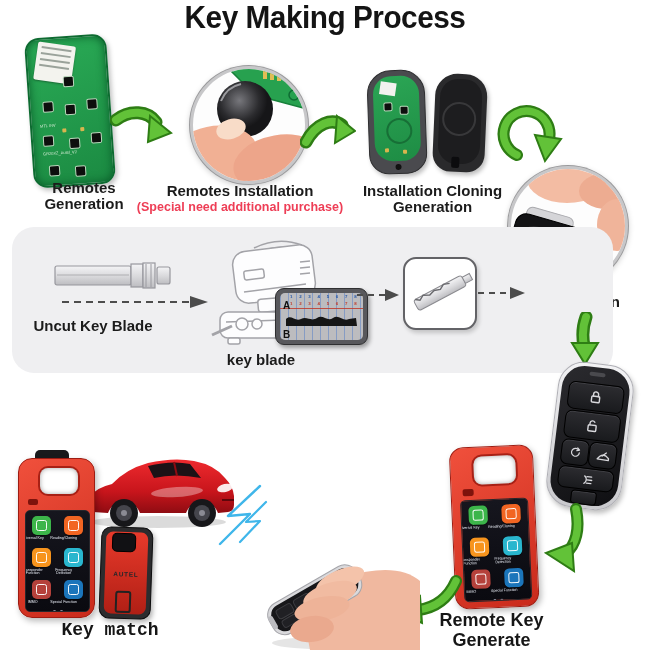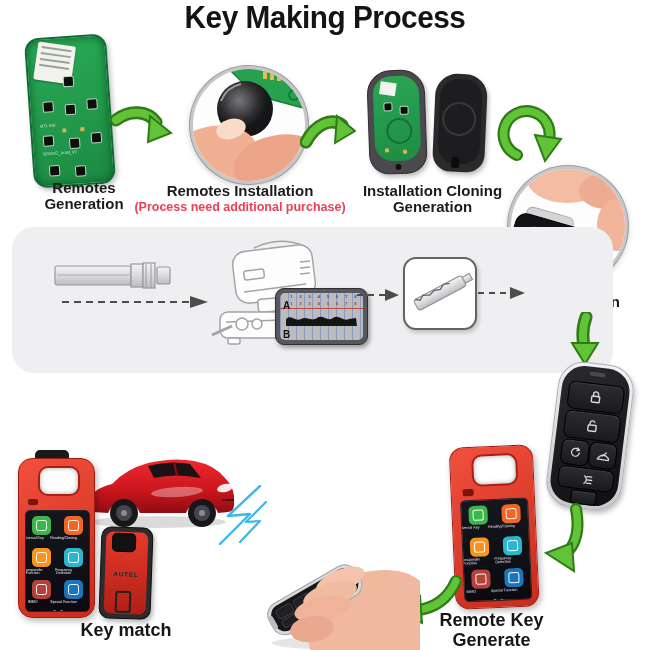--- a/index.html
+++ b/index.html
@@ -114,21 +114,21 @@
         <rect x="84" y="3" width="4" height="9" fill="#e0bd55"></rect>
       <circle cx="101" cy="26" r="5" fill="none" stroke="#0f6d33" stroke-width="1.5"></circle>
       <circle cx="52" cy="40" r="28" fill="url(#bat)"></circle>
       <path d="M28,32 a28,28 0 0 1 20,-17" stroke="#9b9b9f" stroke-width="2" fill="none"></path>
       <path d="M-12,68 Q20,50 46,60 Q68,68 64,90 Q58,120 18,128 L-12,128 Z" fill="#f1b094"></path>
       <ellipse cx="38" cy="60" rx="15" ry="10" fill="#f8dcc8" transform="rotate(-16 38 60)"></ellipse>
       <ellipse cx="86" cy="94" rx="46" ry="28" fill="#eda58a" transform="rotate(-10 86 94)"></ellipse>
     </svg>
   </div>
   <div class="cap" style="left:145px;top:183px;width:190px;">Remotes Installation</div>
-  <div class="note" style="left:120px;top:200px;width:240px;">(Process need additional purchase)</div>
+  <div class="note" style="left:120px;top:200px;width:240px;">(Special need additional purchase)</div>
 
   <svg class="abs" style="left:300px;top:110px;" width="56" height="46" viewBox="0 0 56 46">
     <path d="M6,32 C16,13 32,8 42,15" stroke="#2e7d14" stroke-width="13" fill="none" stroke-linecap="round"></path>
     <path d="M6,32 C16,13 32,8 42,15" stroke="#62c238" stroke-width="8" fill="none" stroke-linecap="round"></path>
     <polygon points="37,6 55,21 35,33" fill="#62c238" stroke="#2e7d14" stroke-width="2"></polygon>
   </svg>
 
   <div class="shell-front">
     <div class="green">
       <div style="position:absolute;left:7px;top:6px;width:16px;height:13px;background:#f2f2ee;transform:rotate(10deg);"></div>
@@ -190,20 +190,21 @@
       <rect x="104" y="11" width="13" height="17" rx="2"></rect>
     </g>
     <line x1="4" y1="19" x2="76" y2="19" stroke="#aeaeb2"></line>
     <line x1="93" y1="8" x2="93" y2="31" stroke="#9a9aa0"></line>
       <line x1="98" y1="8" x2="98" y2="31" stroke="#9a9aa0"></line>
   </svg>
   <svg class="abs" style="left:62px;top:294px;" width="148" height="16" viewBox="0 0 148 16">
     <line x1="0" y1="8" x2="128" y2="8" stroke="#4c4c4c" stroke-width="2" stroke-dasharray="7 5"></line>
     <polygon points="128,2 146,8 128,14" fill="#4c4c4c"></polygon>
   </svg>
+  <div class="cap" style="left:13px;top:318px;width:160px;">Uncut Key  Blade</div>
 
   <svg class="abs lineart" style="left:202px;top:232px;" width="150" height="124" viewBox="0 0 150 124">
     <path d="M52,16 Q76,4 100,13" fill="none"></path>
     <path d="M52,22 Q76,10 100,19" fill="none"></path>
     <rect x="32" y="16" width="80" height="52" rx="13" transform="rotate(-7 72 42)"></rect>
     <rect x="42" y="38" width="20" height="9" rx="2" transform="rotate(-7 52 42)"></rect>
     <line x1="42" y1="60" x2="104" y2="52"></line>
     <line x1="98" y1="30" x2="108" y2="29"></line>
       <line x1="98" y1="36" x2="108" y2="35"></line>
       <line x1="98" y1="42" x2="108" y2="41"></line>
@@ -222,20 +223,21 @@
       <div class="numrow" style="top:1px;color:#2456a8;">1 2 3 4 5 6 7 8</div>
       <div class="numrow" style="top:8px;color:#c0392b;">1 2 3 4 5 6 7 8</div>
       <div style="position:absolute;left:0;right:0;top:15px;height:1px;background:#c0392b;opacity:.85;"></div>
       <div class="ab" style="top:7px;">A</div>
       <div class="ab" style="bottom:0px;">B</div>
       <svg style="position:absolute;left:6px;top:18px;" width="76" height="20" viewBox="0 0 76 20">
         <path d="M0,8 C5,3 9,11 15,8 S25,11 31,7 S41,11 47,7 S57,11 63,8 L70,7 L71,15 L0,15 Z" fill="#151515"></path>
       </svg>
     </div>
   </div>
+  <div class="cap" style="left:181px;top:352px;width:160px;">key blade</div>
 
   <svg class="abs" style="left:357px;top:288px;" width="46" height="14" viewBox="0 0 46 14">
     <line x1="0" y1="7" x2="28" y2="7" stroke="#4c4c4c" stroke-width="2" stroke-dasharray="6 5"></line>
     <polygon points="28,1 42,7 28,13" fill="#4c4c4c"></polygon>
   </svg>
 
   <div class="abs" style="left:403px;top:257px;width:70px;height:69px;background:#fff;border:2.5px solid #636367;border-radius:13px;box-shadow:2px 3px 4px rgba(0,0,0,.18);">
     <svg width="70" height="69" viewBox="0 0 70 69">
       <g transform="translate(35,34) rotate(-28)">
         <rect x="-27" y="-6" width="54" height="12" rx="3" fill="url(#met)" stroke="#8b8b90"></rect>
@@ -412,21 +414,21 @@
         </div>
     </div>
   </div>
 
   <div class="vci">
     <div class="face"></div>
     <div class="btn"></div>
     <div class="brand">AUTEL</div>
     <div class="conn"></div>
   </div>
-  <div class="lbl-big" style="left:66px;top:620px;width:120px;">Key match</div>
+  <div class="lbl-big" style="left:50px;top:620px;width:120px;font-family:Liberation Mono, monospace;">Key match</div>
 
   <svg class="abs" style="left:210px;top:484px;" width="62" height="62" viewBox="0 0 62 62">
     <polyline points="50,2 18,32 40,30 10,60" fill="none" stroke="#3fb6ea" stroke-width="2.4" stroke-linecap="round" stroke-linejoin="round"></polyline>
     <polyline points="56,18 36,38 50,37 30,58" fill="none" stroke="#3fb6ea" stroke-width="2.2" stroke-linecap="round" stroke-linejoin="round"></polyline>
   </svg>
 
   <svg class="abs" style="left:252px;top:545px;" width="168" height="105" viewBox="0 0 168 105">
     <ellipse cx="95" cy="98" rx="75" ry="7" fill="rgba(0,0,0,.10)"></ellipse>
     <path d="M92,32 Q145,16 168,36 L168,105 L58,105 Q48,68 92,32 Z" fill="#f0b89f"></path>
     <g transform="translate(60,54) rotate(-30)">

